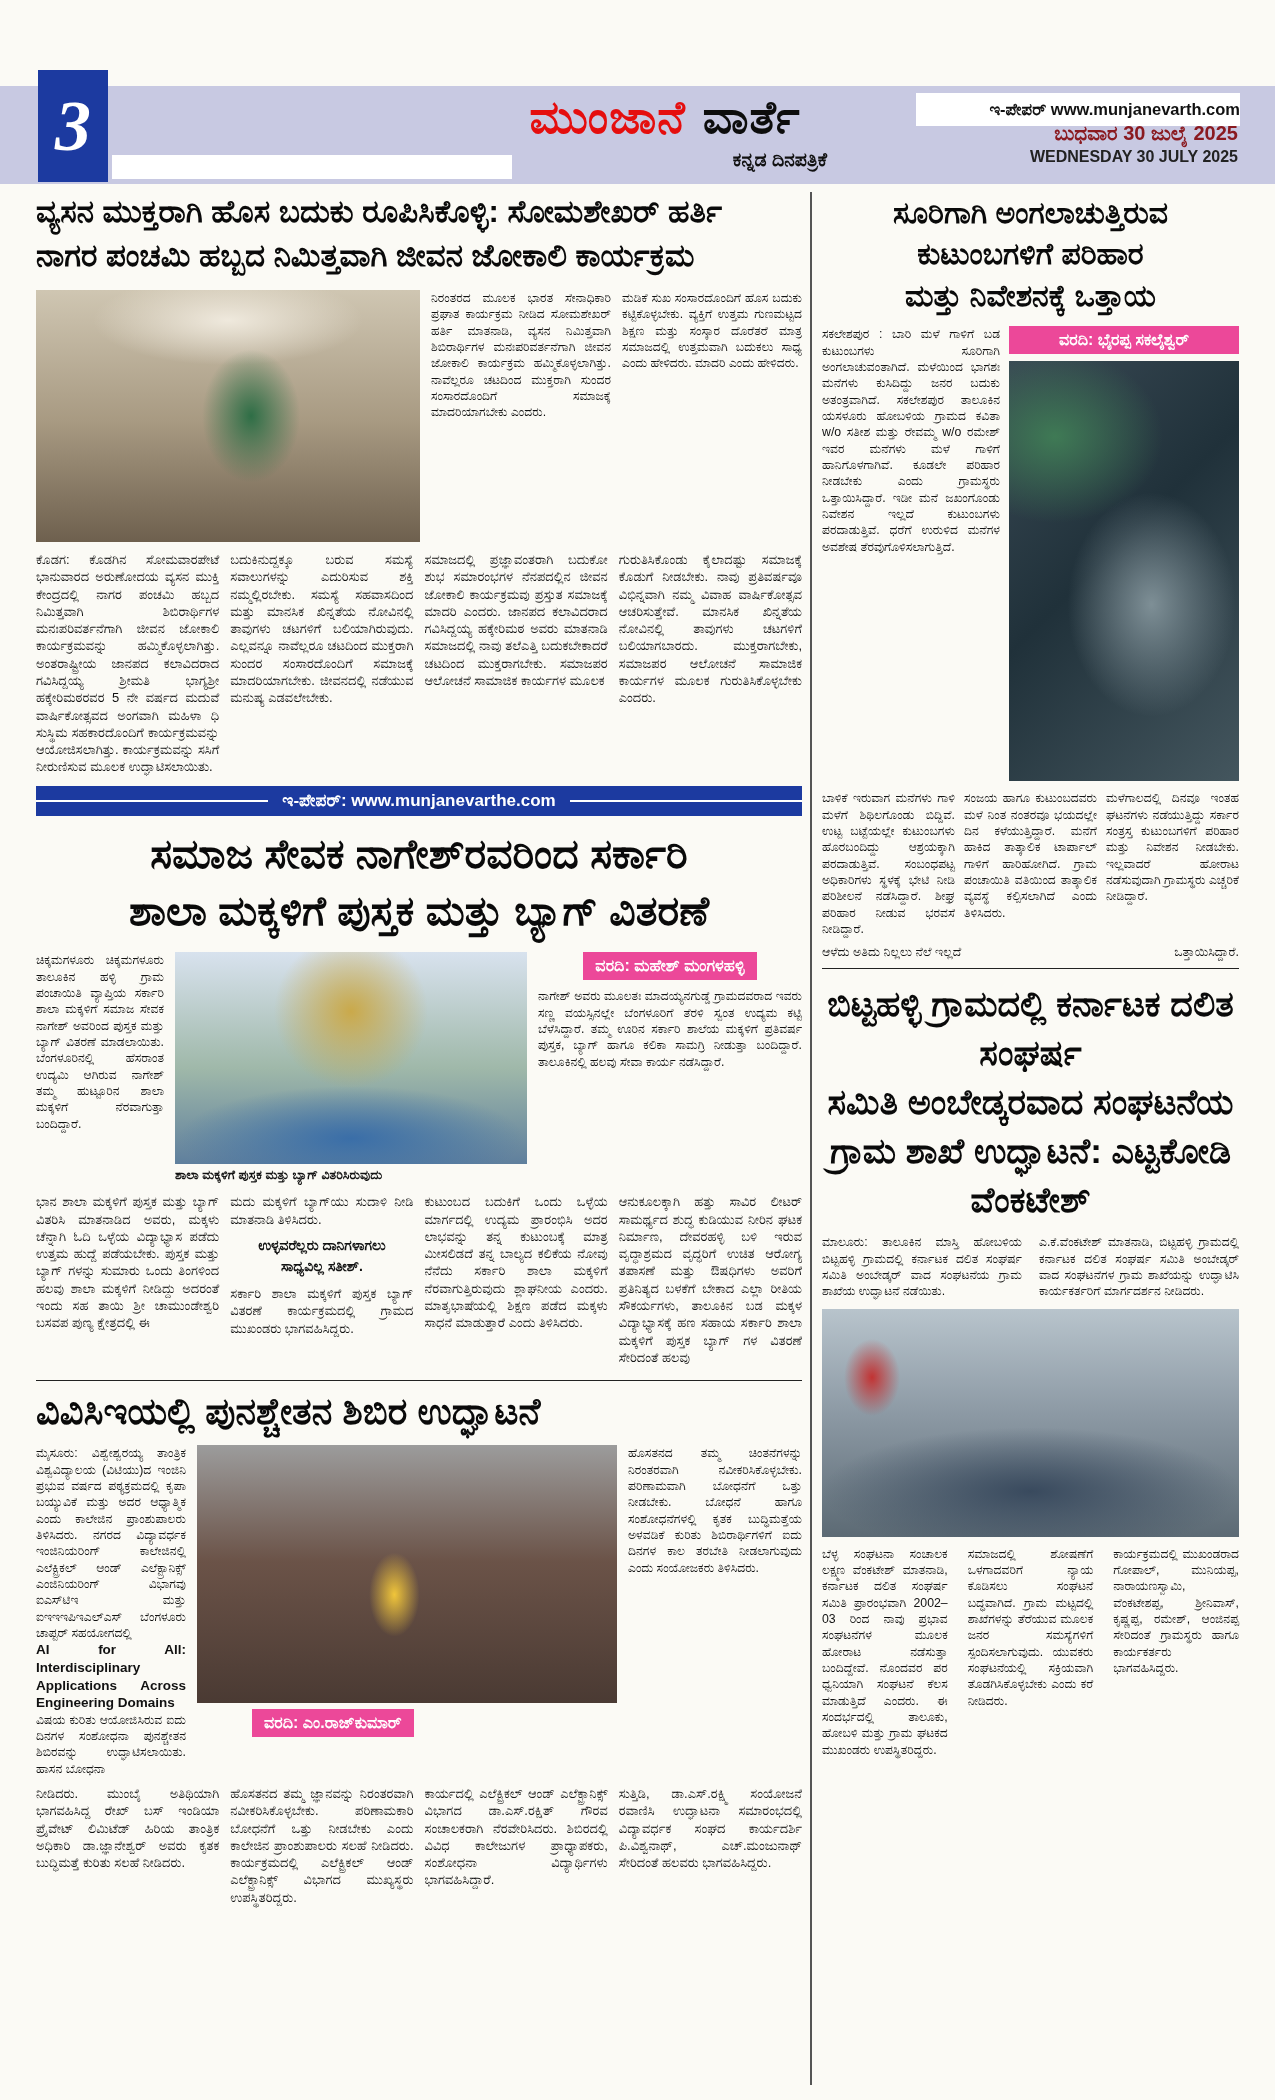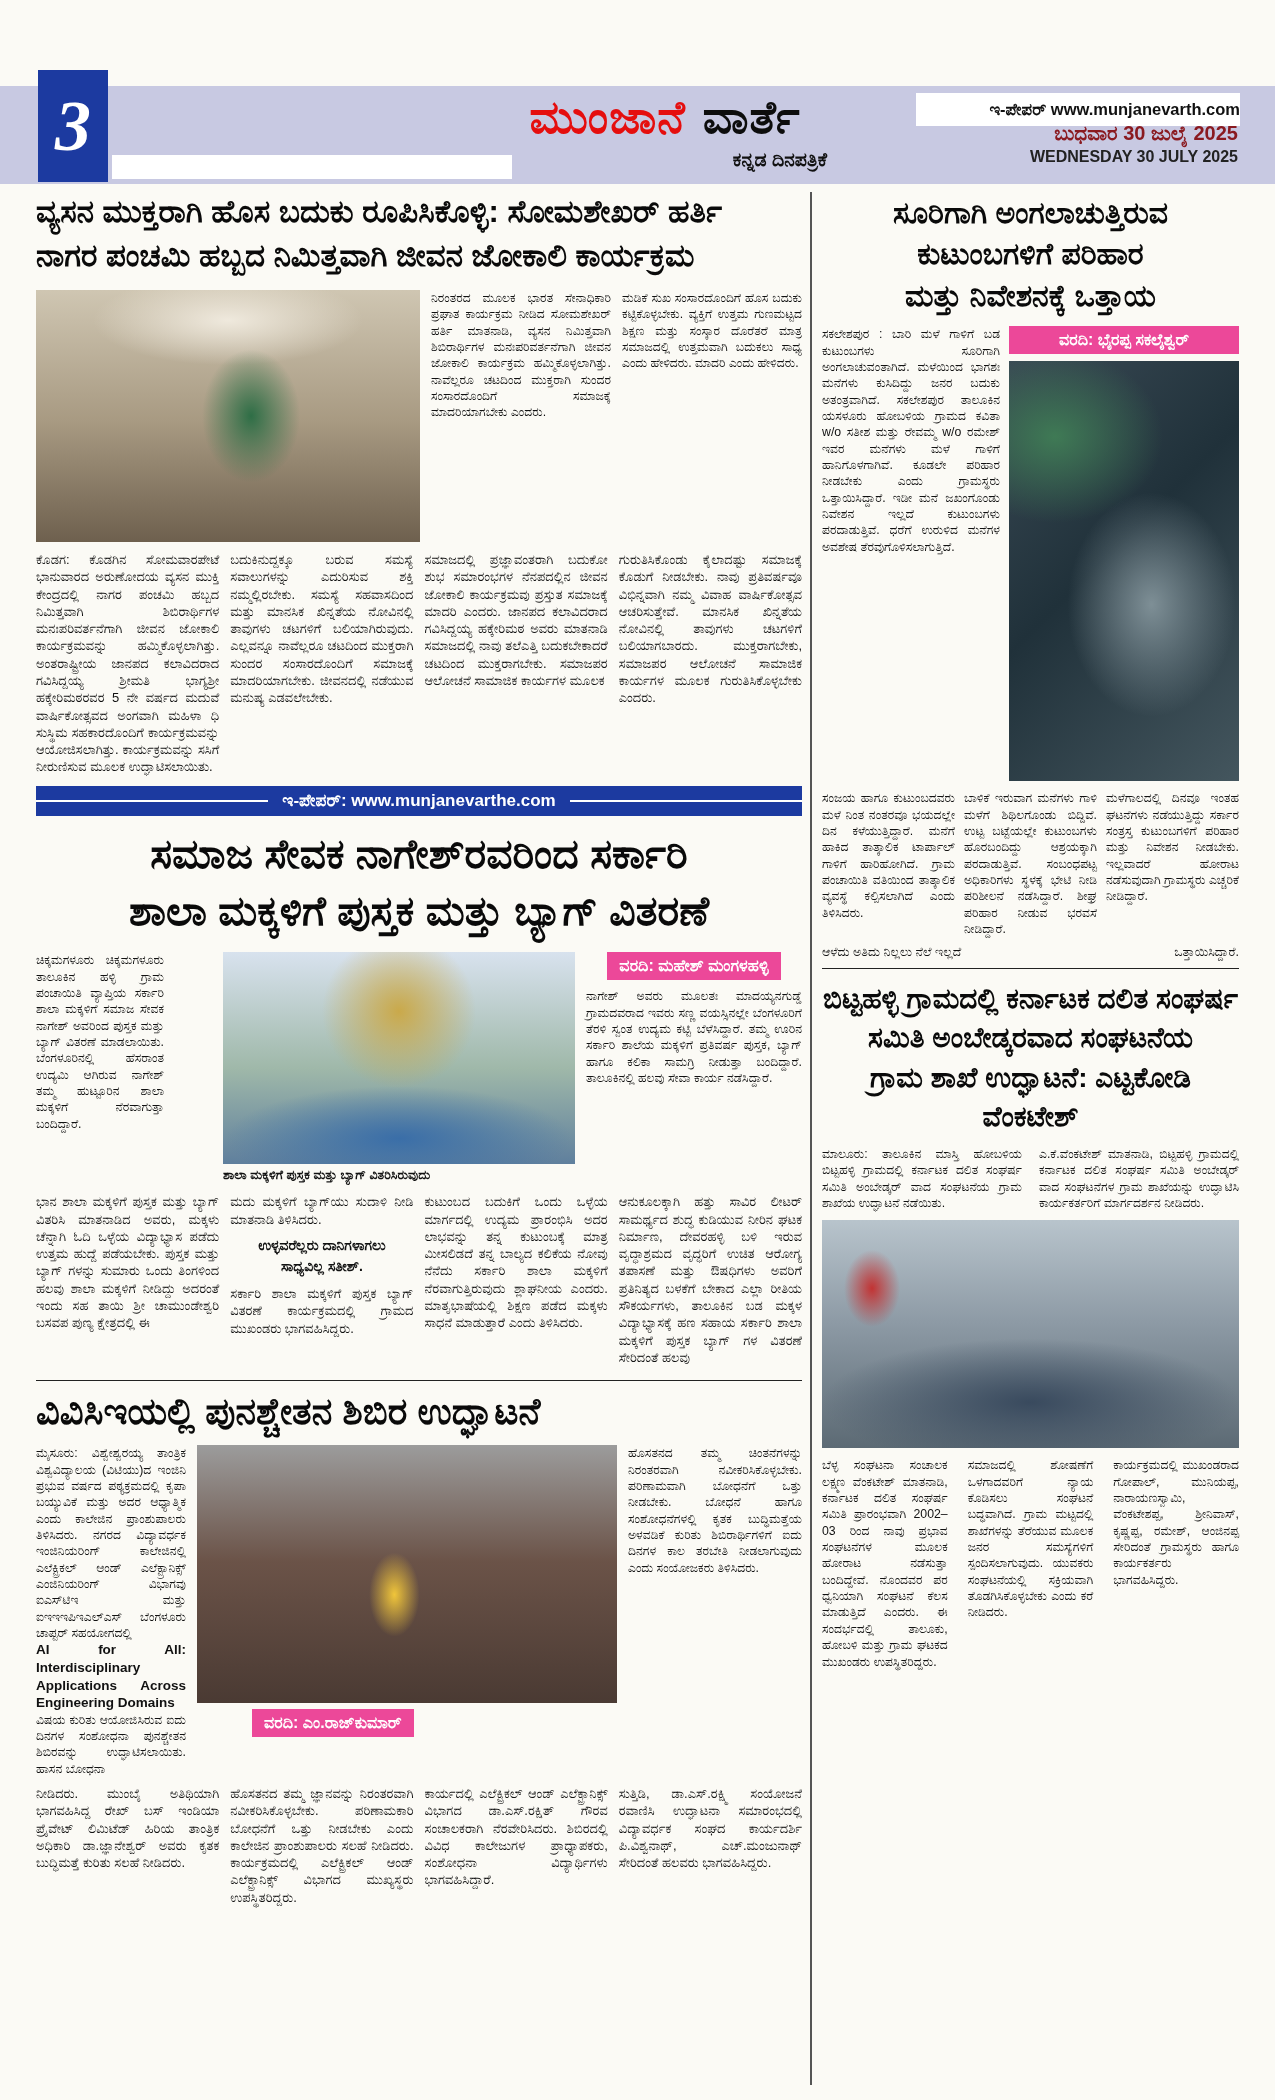--- a/index.html
+++ b/index.html
@@ -25,21 +25,21 @@
           font-weight:bold;font-size:16px;color:#222;}
   
   .vdiv{position:absolute;left:810px;top:192px;width:2px;height:1893px;background:#555;}
   .lwrap{position:absolute;left:36px;top:190px;width:766px;}
   .rwrap{position:absolute;left:822px;top:192px;width:417px;}
   .hl{font-weight:bold;color:#0a0a0a;}
   .h1{font-size:31px;line-height:1.42;}
   .h2{font-size:41px;line-height:1.3;text-align:center;}
   .h3{font-size:37px;line-height:1.25;}
   .rh1{font-size:30px;line-height:1.38;text-align:center;}
-  .rh2{font-size:28px;line-height:1.4;text-align:center;}
+  .rh2{font-size:35px;line-height:1.4;text-align:center;}
   .cols{display:flex;gap:11px;}
   .col{flex:1;text-align:justify;font-size:13px;line-height:1.33;}
   .colsm{font-size:12.3px;}
   .ph{position:relative;flex:none;}
   .byl{background:#ec4899;color:#fff;font-weight:bold;font-size:16px;text-align:center;
        padding:5px 12px;}
   .quote{text-align:center;font-weight:bold;font-size:14px;line-height:1.4;margin:8px 0;}
   .strip{margin-top:10px;height:30px;background:#1c3aa0;color:#fff;display:flex;
          align-items:center;gap:14px;font-weight:bold;font-size:17px;}
   .strip .ln{flex:1;height:2px;background:#fff;}
@@ -116,21 +116,21 @@
       <div class="ln"></div>
       <span>ಇ-ಪೇಪರ್: www.munjanevarthe.com</span>
       <div class="ln"></div>
     </div>
 
     <div>
       <div class="hl h2" style="margin-top:12px;">ಸಮಾಜ ಸೇವಕ ನಾಗೇಶ್‌ರವರಿಂದ ಸರ್ಕಾರಿ</div>
       <div class="hl h2" style="margin-top:4px;">ಶಾಲಾ ಮಕ್ಕಳಿಗೆ ಪುಸ್ತಕ ಮತ್ತು ಬ್ಯಾಗ್ ವಿತರಣೆ</div>
       <div class="cols" style="margin-top:14px;">
         <div class="col colsm" style="flex:0 0 128px;">ಚಿಕ್ಕಮಗಳೂರು ಚಿಕ್ಕಮಗಳೂರು ತಾಲೂಕಿನ ಹಳ್ಳಿ ಗ್ರಾಮ ಪಂಚಾಯಿತಿ ವ್ಯಾಪ್ತಿಯ ಸರ್ಕಾರಿ ಶಾಲಾ ಮಕ್ಕಳಿಗೆ ಸಮಾಜ ಸೇವಕ ನಾಗೇಶ್ ಅವರಿಂದ ಪುಸ್ತಕ ಮತ್ತು ಬ್ಯಾಗ್ ವಿತರಣೆ ಮಾಡಲಾಯಿತು. ಬೆಂಗಳೂರಿನಲ್ಲಿ ಹೆಸರಾಂತ ಉದ್ಯಮಿ ಆಗಿರುವ ನಾಗೇಶ್ ತಮ್ಮ ಹುಟ್ಟೂರಿನ ಶಾಲಾ ಮಕ್ಕಳಿಗೆ ನೆರವಾಗುತ್ತಾ ಬಂದಿದ್ದಾರೆ.</div>
-        <div style="flex:0 0 352px;margin-left:48px;">
+        <div style="flex:0 0 352px;">
           <div class="ph ph-a2"></div>
           <div class="caption">ಶಾಲಾ ಮಕ್ಕಳಿಗೆ ಪುಸ್ತಕ ಮತ್ತು ಬ್ಯಾಗ್ ವಿತರಿಸಿರುವುದು</div>
         </div>
         <div style="flex:1;">
           <div style="text-align:center;margin-bottom:8px;">
             <span class="byl" style="display:inline-block;">ವರದಿ: ಮಹೇಶ್ ಮಂಗಳಹಳ್ಳಿ</span>
           </div>
           <div class="col colsm" style="flex:none;">ನಾಗೇಶ್ ಅವರು ಮೂಲತಃ ಮಾದಯ್ಯನಗುಡ್ಡೆ ಗ್ರಾಮದವರಾದ ಇವರು ಸಣ್ಣ ವಯಸ್ಸಿನಲ್ಲೇ ಬೆಂಗಳೂರಿಗೆ ತೆರಳಿ ಸ್ವಂತ ಉದ್ಯಮ ಕಟ್ಟಿ ಬೆಳೆಸಿದ್ದಾರೆ. ತಮ್ಮ ಊರಿನ ಸರ್ಕಾರಿ ಶಾಲೆಯ ಮಕ್ಕಳಿಗೆ ಪ್ರತಿವರ್ಷ ಪುಸ್ತಕ, ಬ್ಯಾಗ್ ಹಾಗೂ ಕಲಿಕಾ ಸಾಮಗ್ರಿ ನೀಡುತ್ತಾ ಬಂದಿದ್ದಾರೆ. ತಾಲೂಕಿನಲ್ಲಿ ಹಲವು ಸೇವಾ ಕಾರ್ಯ ನಡೆಸಿದ್ದಾರೆ.</div>
         </div>
       </div>
@@ -179,22 +179,22 @@
       <div class="hl rh1">ಕುಟುಂಬಗಳಿಗೆ ಪರಿಹಾರ</div>
       <div class="hl rh1">ಮತ್ತು ನಿವೇಶನಕ್ಕೆ ಒತ್ತಾಯ</div>
       <div class="cols" style="margin-top:10px;gap:9px;">
         <div class="col colsm" style="flex:0 0 178px;">ಸಕಲೇಶಪುರ : ಬಾರಿ ಮಳೆ ಗಾಳಿಗೆ ಬಡ ಕುಟುಂಬಗಳು ಸೂರಿಗಾಗಿ ಅಂಗಲಾಚುವಂತಾಗಿದೆ. ಮಳೆಯಿಂದ ಭಾಗಶಃ ಮನೆಗಳು ಕುಸಿದಿದ್ದು ಜನರ ಬದುಕು ಅತಂತ್ರವಾಗಿದೆ. ಸಕಲೇಶಪುರ ತಾಲೂಕಿನ ಯಸಳೂರು ಹೋಬಳಿಯ ಗ್ರಾಮದ ಕವಿತಾ w/o ಸತೀಶ ಮತ್ತು ರೇವಮ್ಮ w/o ರಮೇಶ್ ಇವರ ಮನೆಗಳು ಮಳೆ ಗಾಳಿಗೆ ಹಾನಿಗೊಳಗಾಗಿವೆ. ಕೂಡಲೇ ಪರಿಹಾರ ನೀಡಬೇಕು ಎಂದು ಗ್ರಾಮಸ್ಥರು ಒತ್ತಾಯಿಸಿದ್ದಾರೆ. ಇಡೀ ಮನೆ ಜಖಂಗೊಂಡು ನಿವೇಶನ ಇಲ್ಲದೆ ಕುಟುಂಬಗಳು ಪರದಾಡುತ್ತಿವೆ. ಧರೆಗೆ ಉರುಳಿದ ಮನೆಗಳ ಅವಶೇಷ ತೆರವುಗೊಳಿಸಲಾಗುತ್ತಿದೆ.</div>
         <div style="flex:1;">
           <div class="byl" style="margin-bottom:7px;">ವರದಿ: ಭೈರಪ್ಪ ಸಕಲೈಶ್ವರ್</div>
           <div class="ph ph-r1"></div>
         </div>
       </div>
       <div class="cols" style="margin-top:9px;gap:9px;">
+        <div class="col colsm">ಬಾಳಿಕೆ ಇರುವಾಗ ಮನೆಗಳು ಗಾಳಿ ಮಳೆಗೆ ಶಿಥಿಲಗೊಂಡು ಬಿದ್ದಿವೆ. ಉಟ್ಟ ಬಟ್ಟೆಯಲ್ಲೇ ಕುಟುಂಬಗಳು ಹೊರಬಂದಿದ್ದು ಆಶ್ರಯಕ್ಕಾಗಿ ಪರದಾಡುತ್ತಿವೆ. ಸಂಬಂಧಪಟ್ಟ ಅಧಿಕಾರಿಗಳು ಸ್ಥಳಕ್ಕೆ ಭೇಟಿ ನೀಡಿ ಪರಿಶೀಲನೆ ನಡೆಸಿದ್ದಾರೆ. ಶೀಘ್ರ ಪರಿಹಾರ ನೀಡುವ ಭರವಸೆ ನೀಡಿದ್ದಾರೆ.</div>
         <div class="col colsm">ಸಂಜಯ ಹಾಗೂ ಕುಟುಂಬದವರು ಮಳೆ ನಿಂತ ನಂತರವೂ ಭಯದಲ್ಲೇ ದಿನ ಕಳೆಯುತ್ತಿದ್ದಾರೆ. ಮನೆಗೆ ಹಾಕಿದ ತಾತ್ಕಾಲಿಕ ಟಾರ್ಪಾಲ್ ಗಾಳಿಗೆ ಹಾರಿಹೋಗಿದೆ. ಗ್ರಾಮ ಪಂಚಾಯಿತಿ ವತಿಯಿಂದ ತಾತ್ಕಾಲಿಕ ವ್ಯವಸ್ಥೆ ಕಲ್ಪಿಸಲಾಗಿದೆ ಎಂದು ತಿಳಿಸಿದರು.</div>
-        <div class="col colsm">ಬಾಳಿಕೆ ಇರುವಾಗ ಮನೆಗಳು ಗಾಳಿ ಮಳೆಗೆ ಶಿಥಿಲಗೊಂಡು ಬಿದ್ದಿವೆ. ಉಟ್ಟ ಬಟ್ಟೆಯಲ್ಲೇ ಕುಟುಂಬಗಳು ಹೊರಬಂದಿದ್ದು ಆಶ್ರಯಕ್ಕಾಗಿ ಪರದಾಡುತ್ತಿವೆ. ಸಂಬಂಧಪಟ್ಟ ಅಧಿಕಾರಿಗಳು ಸ್ಥಳಕ್ಕೆ ಭೇಟಿ ನೀಡಿ ಪರಿಶೀಲನೆ ನಡೆಸಿದ್ದಾರೆ. ಶೀಘ್ರ ಪರಿಹಾರ ನೀಡುವ ಭರವಸೆ ನೀಡಿದ್ದಾರೆ.</div>
         <div class="col colsm">ಮಳೆಗಾಲದಲ್ಲಿ ದಿನವೂ ಇಂತಹ ಘಟನೆಗಳು ನಡೆಯುತ್ತಿದ್ದು ಸರ್ಕಾರ ಸಂತ್ರಸ್ತ ಕುಟುಂಬಗಳಿಗೆ ಪರಿಹಾರ ಮತ್ತು ನಿವೇಶನ ನೀಡಬೇಕು. ಇಲ್ಲವಾದರೆ ಹೋರಾಟ ನಡೆಸುವುದಾಗಿ ಗ್ರಾಮಸ್ಥರು ಎಚ್ಚರಿಕೆ ನೀಡಿದ್ದಾರೆ.</div>
       </div>
       <div style="display:flex;justify-content:space-between;font-size:12.5px;margin-top:8px;">
         <span>ಆಳೆದು ಅತಿದು ನಿಲ್ಲಲು ನೆಲೆ ಇಲ್ಲದೆ</span>
         <span>ಒತ್ತಾಯಿಸಿದ್ದಾರೆ.</span>
       </div>
     </div>
 
     <div class="rule" style="margin-top:8px;padding-top:10px;">
       <div class="hl rh2">ಬಿಟ್ಟಹಳ್ಳಿ ಗ್ರಾಮದಲ್ಲಿ ಕರ್ನಾಟಕ ದಲಿತ ಸಂಘರ್ಷ</div>

